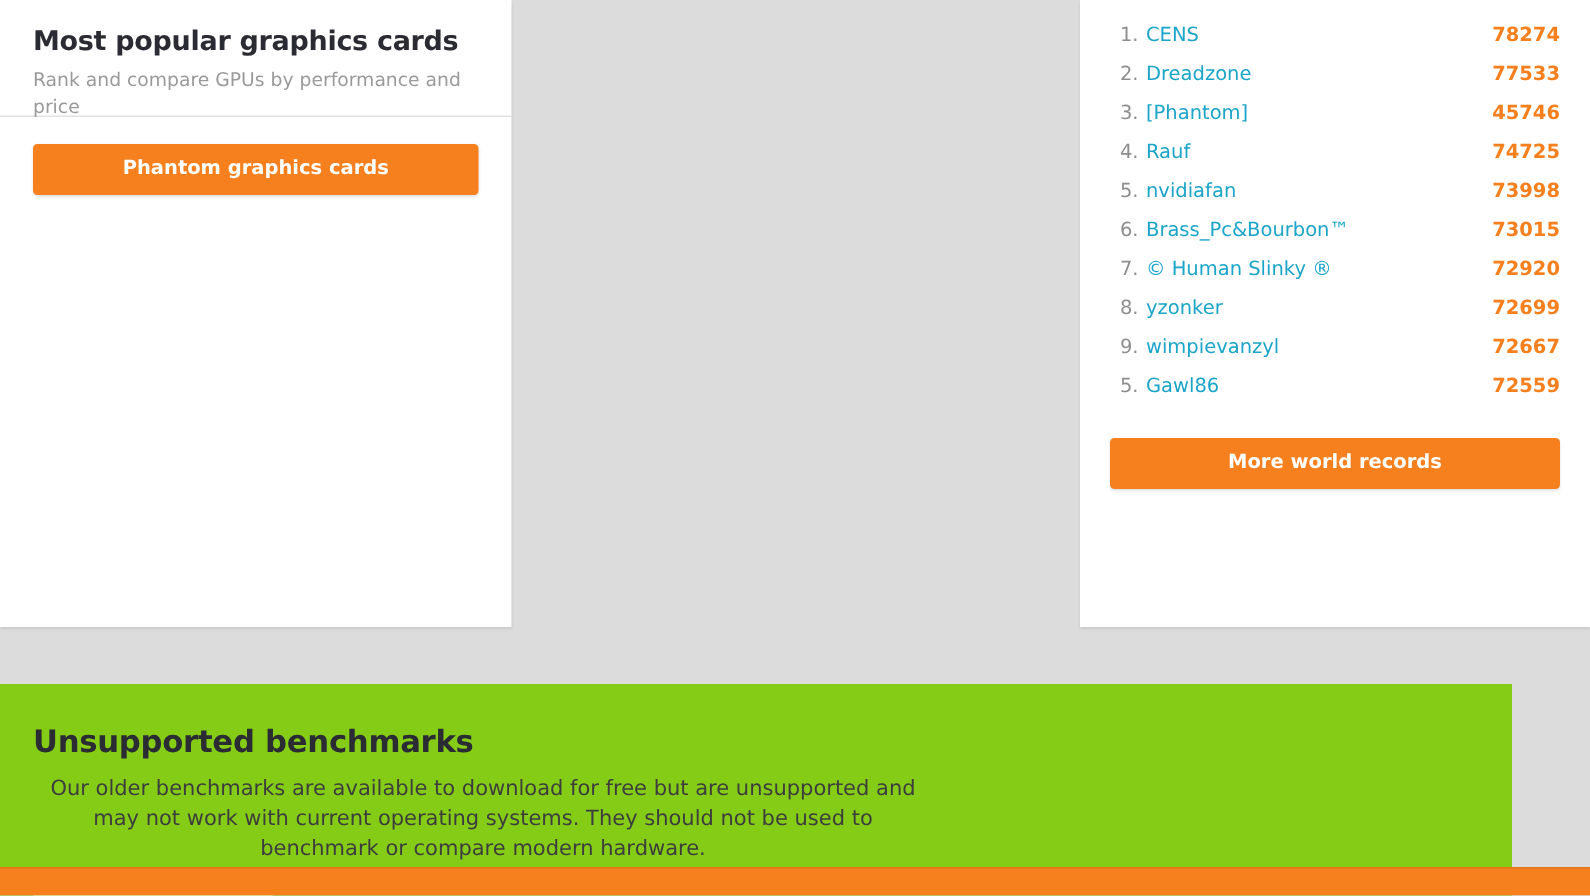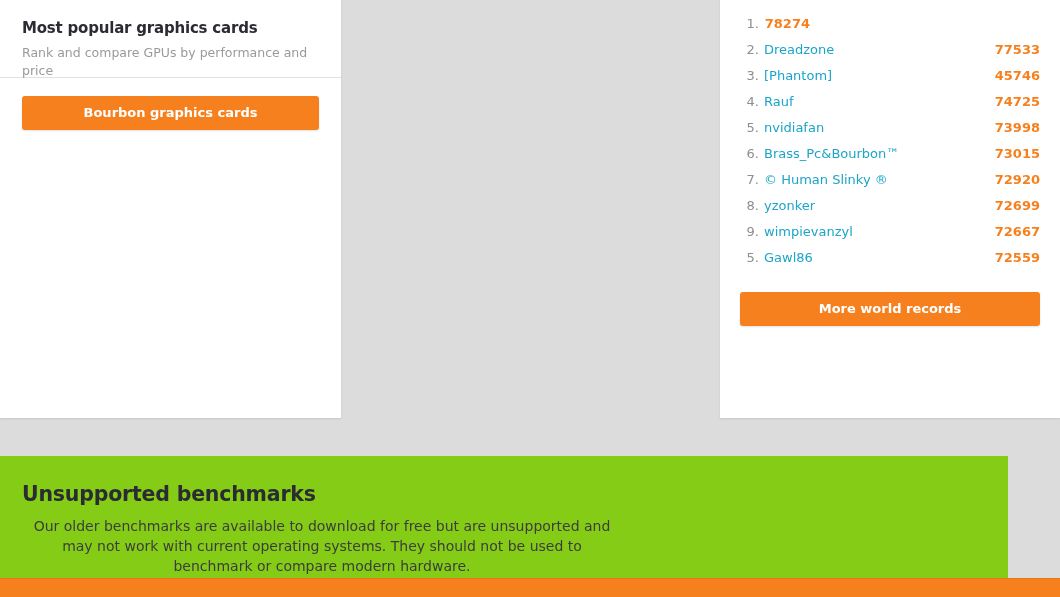--- a/index.html
+++ b/index.html
@@ -38,21 +38,21 @@
   .card-cpu  { left: 360px; width: 341px; }
   .card-hof  { left: 720px; width: 340px; }
 
   .card-head {
     padding: 14px 22px 0 22px;
     height: 78px;
     border-bottom: 1px solid #e2e2e2;
   }
 
   .card-title {
-    font-size: 15px;
+    font-size: 18px;
     font-weight: bold;
     color: #2b2b34;
     letter-spacing: -0.2px;
     line-height: 28px;
   }
 
   .card-sub {
     font-size: 12.5px;
     color: #9a9a9a;
     line-height: 18px;
@@ -188,30 +188,31 @@
 <body>
 
 <div class="cards-row">
 
   <div class="card card-gpu">
     <div class="card-head">
       <div class="card-title">Most popular graphics cards</div>
       <div class="card-sub">Rank and compare GPUs by performance and price</div>
     </div>
     <div class="card-body">
-      <button class="btn-orange">Bourbon graphics cards</button>
+      <button class="btn-orange">Phantom graphics cards</button>
     </div>
   </div>
 
 
   <div class="card card-hof">
     <div class="hof-body">
       <ul class="hof-list" id="hof-list">
           <li class="hof-row">
             <span class="hof-rank">1.</span>
+            <a class="hof-name">CENS</a>
             <span class="hof-score">78274</span>
           </li>
           <li class="hof-row">
             <span class="hof-rank">2.</span>
             <a class="hof-name">Dreadzone</a>
             <span class="hof-score">77533</span>
           </li>
           <li class="hof-row">
             <span class="hof-rank">3.</span>
             <a class="hof-name">[Phantom]</a>

